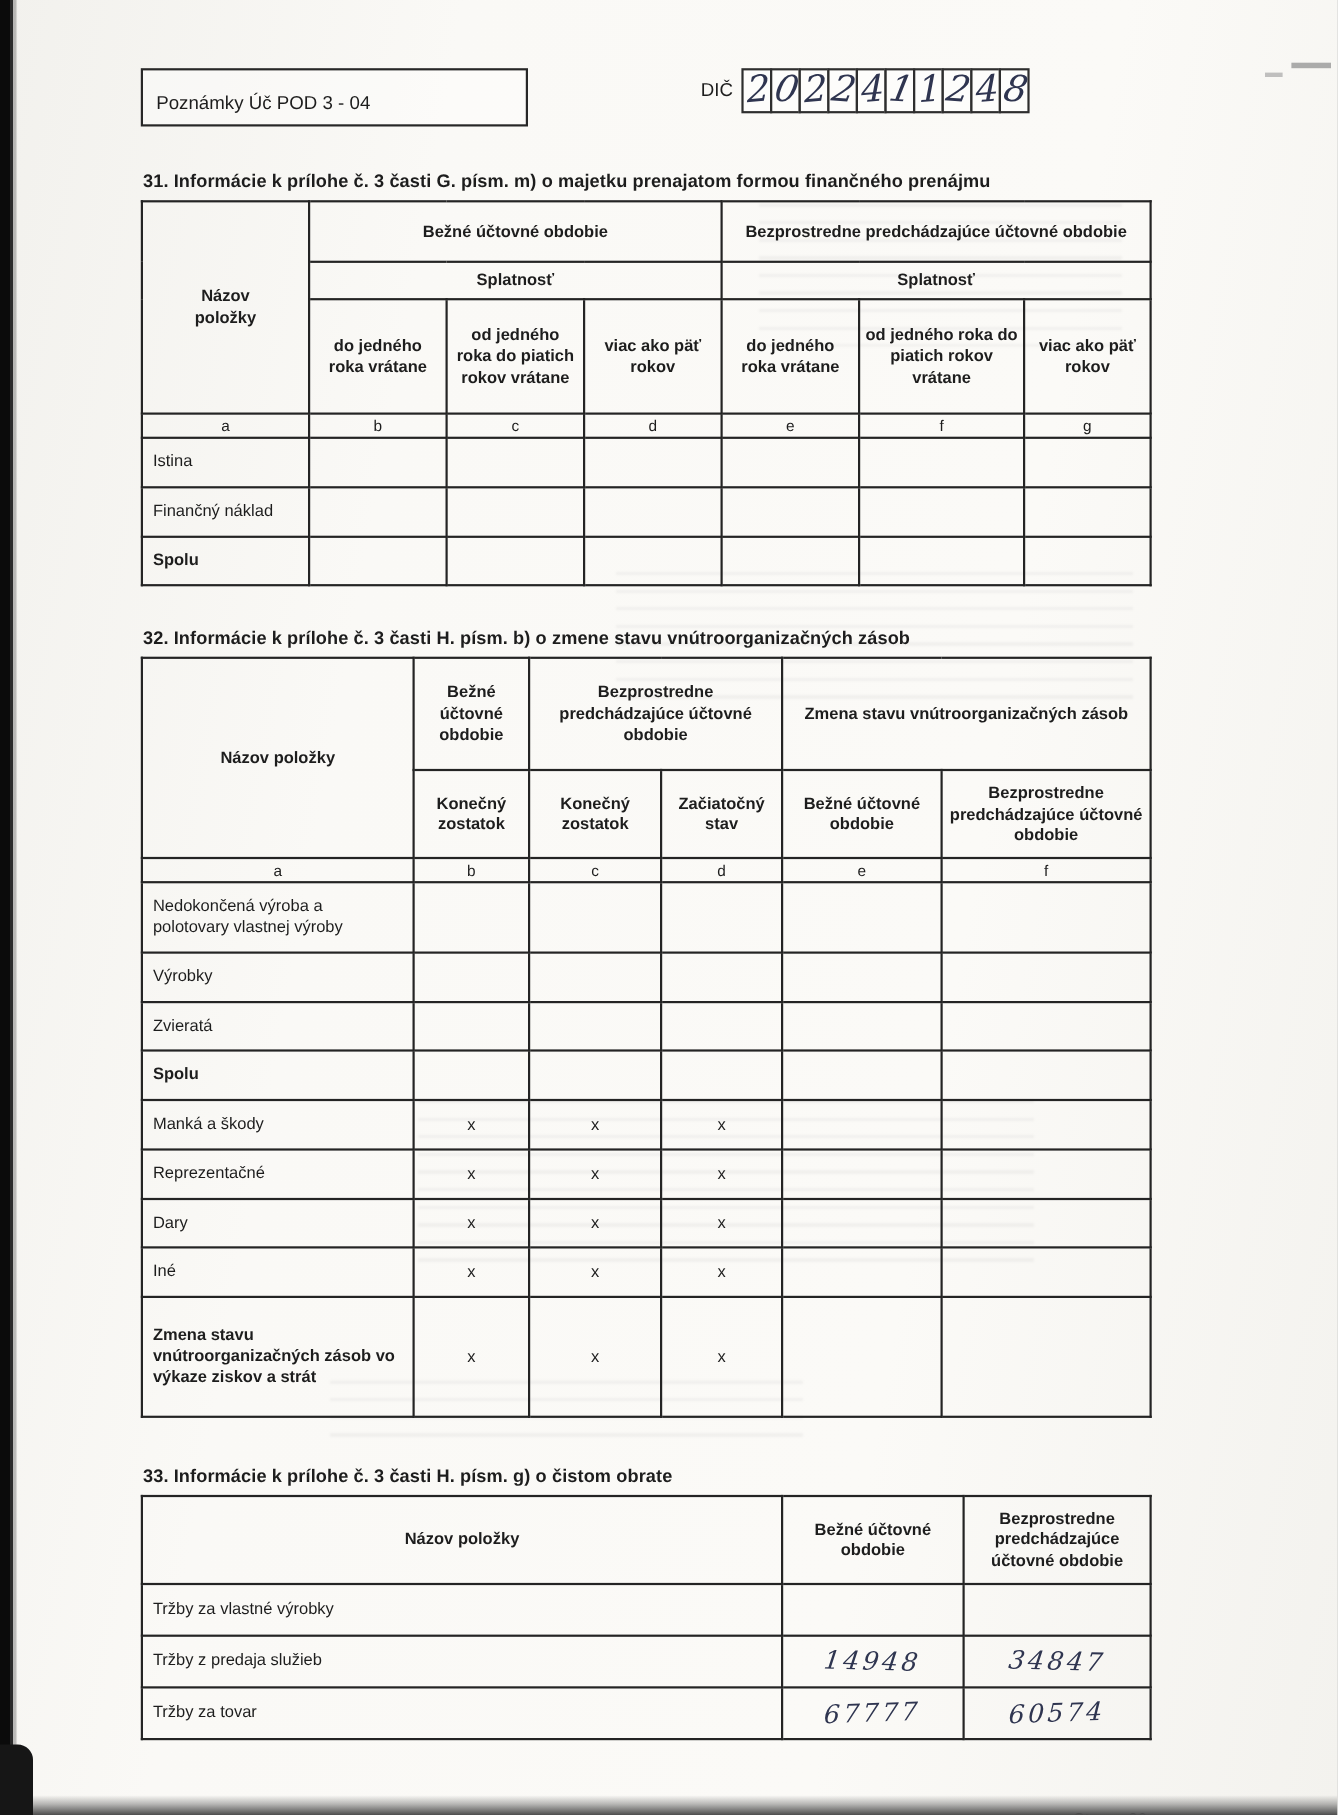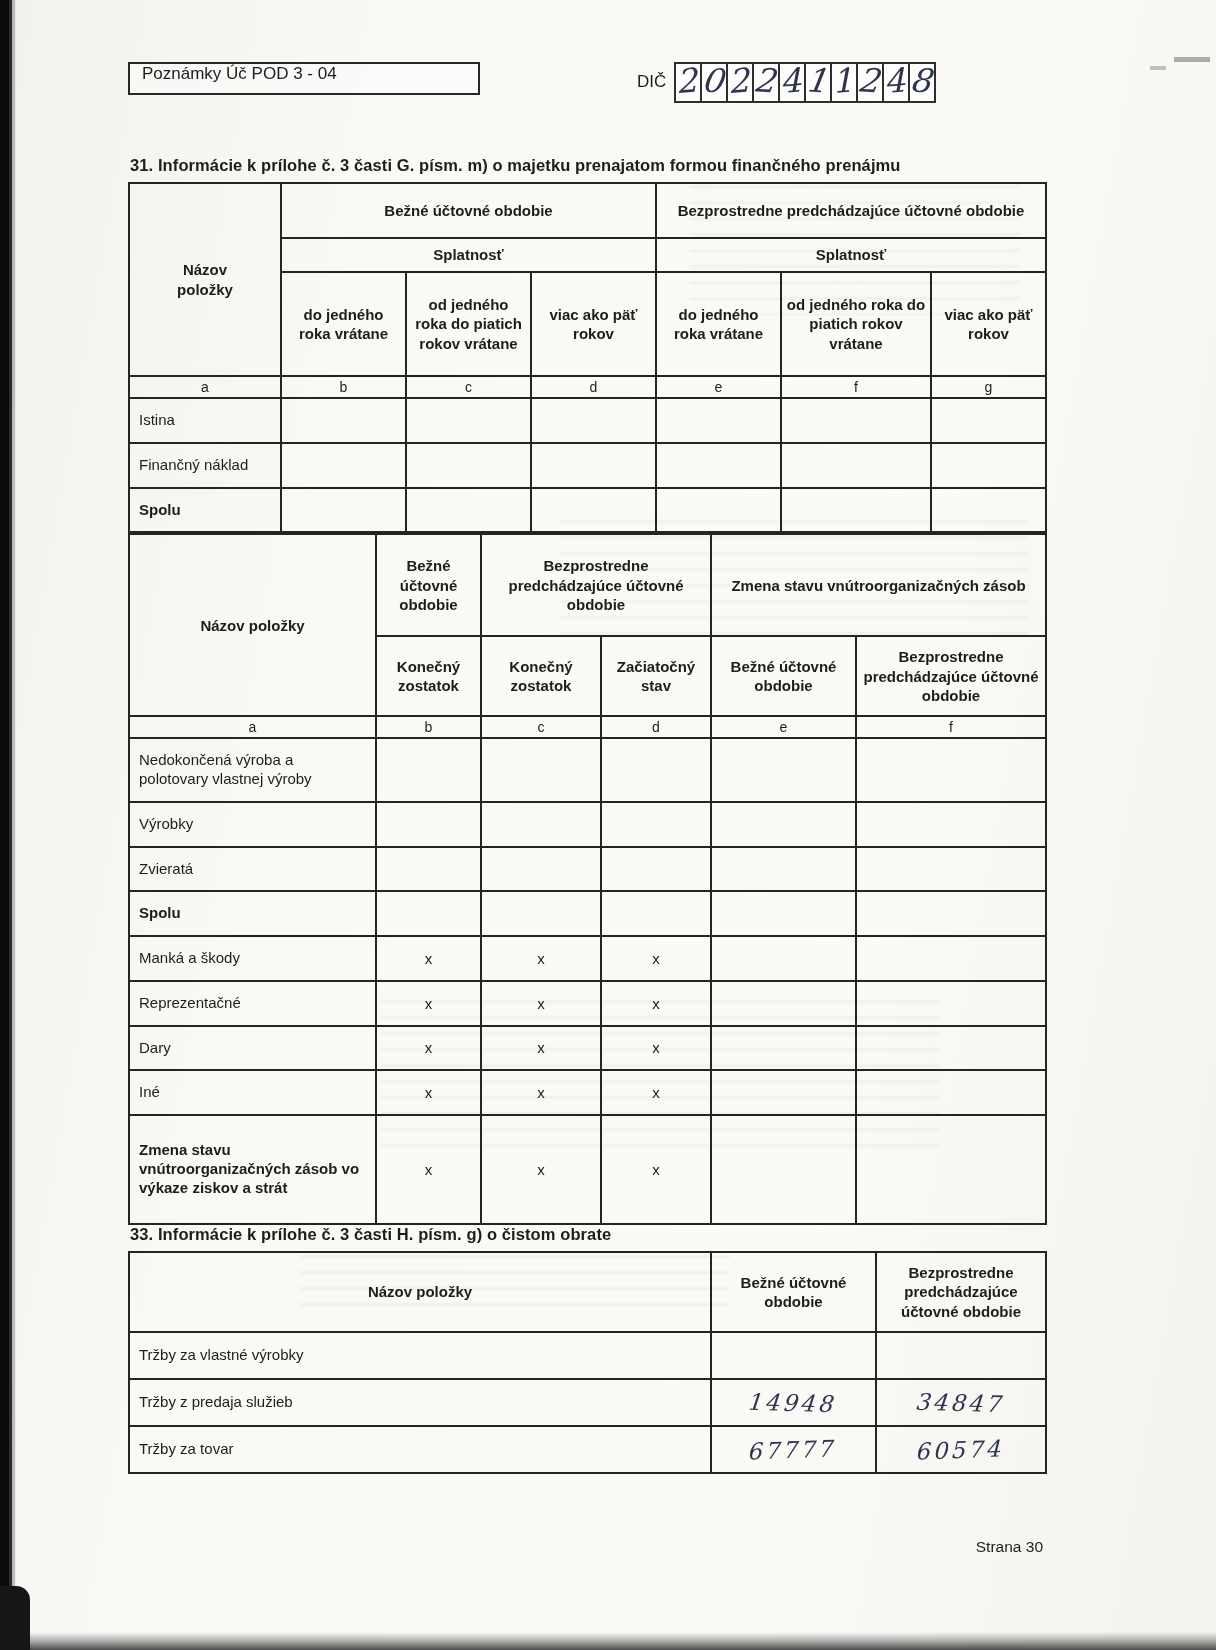--- a/index.html
+++ b/index.html
@@ -25,40 +25,40 @@
     background:repeating-linear-gradient(180deg, rgba(90,90,100,.06) 0 3px, rgba(0,0,0,0) 3px 16px); }
   .bleed-a { left:690px; top:185px; width:330px; height:130px; }
   .bleed-b { left:560px; top:520px; width:470px; height:120px; }
   .bleed-c { left:380px; top:1000px; width:560px; height:150px; }
   .bleed-d { left:300px; top:1255px; width:430px; height:55px; }
 
   .content { position:absolute; left:128px; top:62px; width:917px; z-index:3; }
 
   
   .top-row { position:relative; height:48px; }
-  .form-id-box { display:inline-block; border:2px solid #272727; padding:0 12px 9px 12px; font-size:17px; min-width:352px; background:rgba(255,255,255,.35); }
+  .form-id-box { display:inline-block; border:2px solid #272727; padding:20px 12px 9px 12px; font-size:17px; min-width:352px; background:rgba(255,255,255,.35); }
   .dic-wrap { position:absolute; left:477px; top:0px; display:flex; align-items:flex-start; gap:8px;margin-left:32px; }
   .dic-label { font-size:17px; padding-top:10px; }
   .dic-cells { display:flex; }
   .dic-cell { width:28px; height:41px; border:2px solid #2e2e2e; margin-left:-2px; position:relative; background:rgba(255,255,255,.5); }
   .dic-cell:first-child { margin-left:0; }
   .dic-cell .hand { position:absolute; left:3px; top:-3px; font-size:33px; letter-spacing:0; }
   .dic-cell:nth-child(2n) .hand { transform:rotate(4deg) skewX(-7deg); }
   .dic-cell:nth-child(2n+1) .hand { transform:rotate(-5deg) skewX(-5deg); }
 
   
   .hand { font-family:"DejaVu Serif", serif; font-style:italic; color:#2f3550; display:inline-block; }
   .val .hand { font-size:23px; letter-spacing:3px; transform:rotate(-2deg) skewX(-5deg); }
   .rd-alt .hand { transform:rotate(1.5deg) skewX(-6deg); }
 
   
   .sec-title { font-size:16.5px; font-weight:bold; margin:0 0 7px 2px; letter-spacing:.1px; }
   .s31 { margin-top:46px; }
   .s32 { margin-top:38px; }
-  .s33 { }
+  .s33 { margin-top:44px; }
 
   
   .form-table { border-collapse:collapse; table-layout:fixed; width:917px; }
   .form-table td { border:2px solid #242424; vertical-align:middle; overflow:hidden; }
   .th { text-align:center; font-weight:bold; font-size:15px; line-height:1.3; padding:2px 4px; }
   .rl td { text-align:center; font-size:14px; font-weight:400; height:22px; padding:0; line-height:1; }
   .lbl { font-size:15px; padding:12px 9px; text-align:left; line-height:1.25; }
   .val { text-align:center; font-size:15px; }
   .bold-row .lbl { font-weight:bold;margin-left:40px; }
   .narrow { max-width:80px; margin:0 auto; }
@@ -195,20 +195,21 @@
           <td class="val"></td>
           <td class="val"></td>
           <td class="val"></td>
           <td class="val"></td>
           <td class="val"></td>
           <td class="val"></td>
         </tr>
       </tbody>
     </table>
 
+    <div class="sec-title s32">32. Informácie k prílohe č. 3 časti H. písm. b) o zmene stavu vnútroorganizačných zásob</div>
 
     <table class="form-table t32">
       <colgroup>
         <col class="ca">
           <col class="cb">
           <col class="cc">
           <col class="cd">
           <col class="ce">
           <col class="cf">
       </colgroup>

